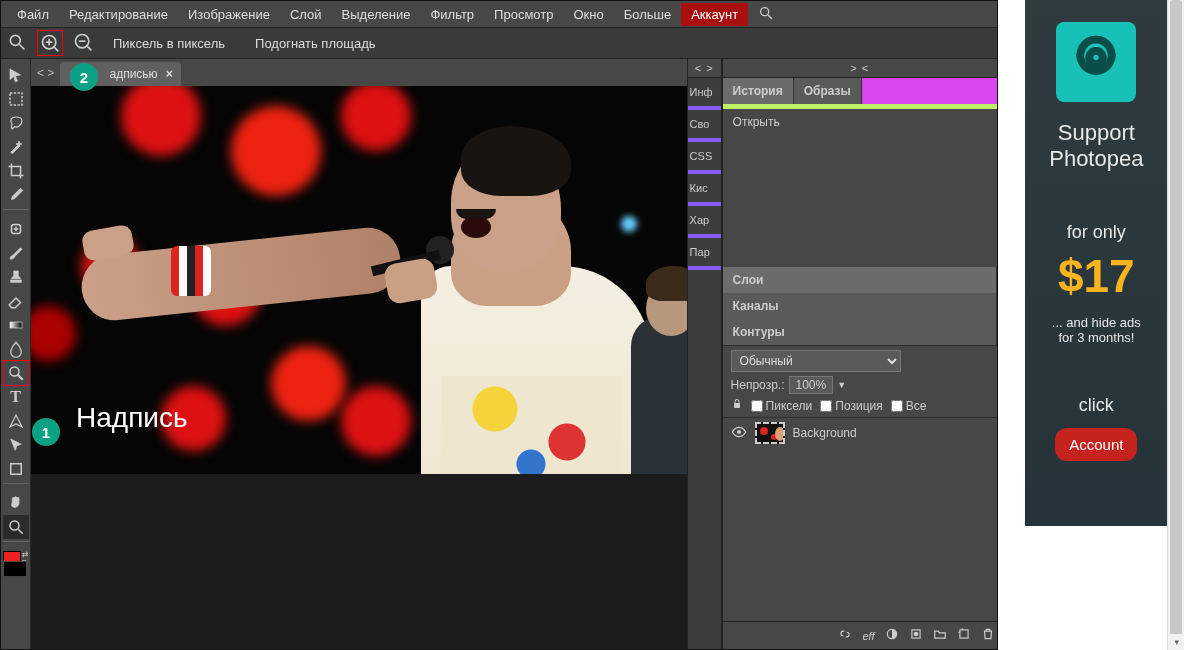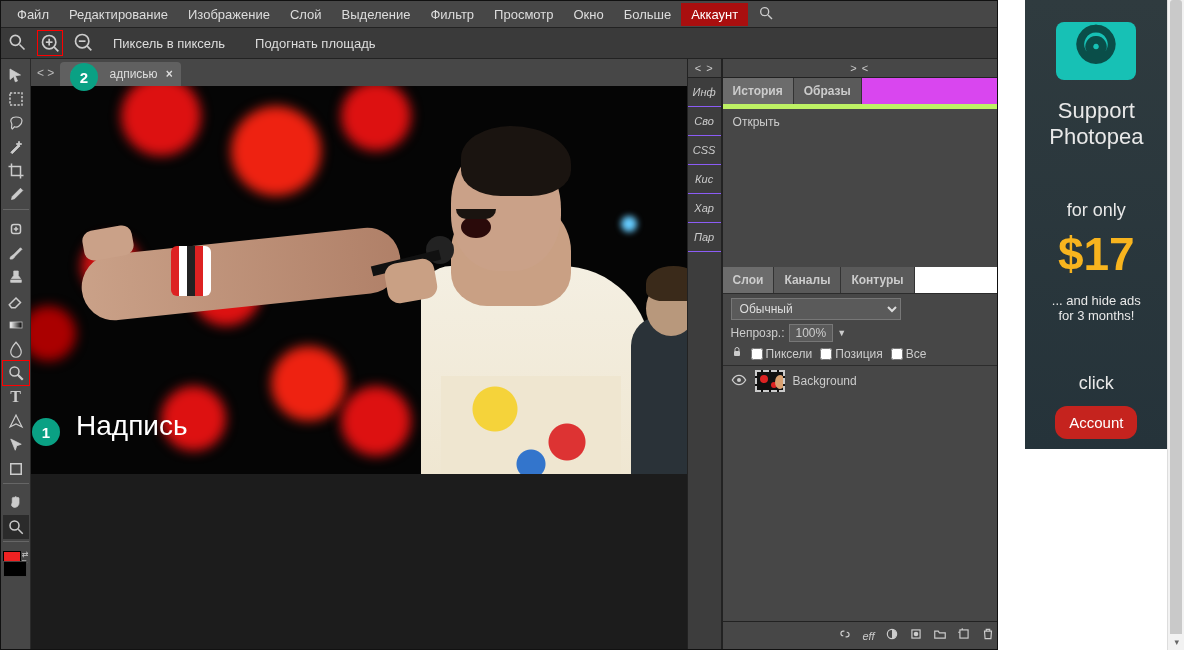--- a/index.html
+++ b/index.html
@@ -29,37 +29,37 @@
   .fgbg .bg { width:24px; height:16px; background:#000; position:absolute; top:10px; left:0; border:1px solid #444;}
   .fgbg .mini { position:absolute; right:0; top:0; font-size:8px; color:#ccc; line-height:8px;}
 
   .center-col { flex:1; display:flex; flex-direction:column; min-width:0; background:#333;}
   .tabbar { height:27px; background:#474747; display:flex; align-items:flex-end; padding-left:6px; font-size:12px;}
   .tabbar .tab-chevrons { color:#bbb; margin-right:6px; padding-bottom:6px;}
   .doc-tab { background:#606060; color:#ddd; padding:5px 8px 5px 10px; border-top-left-radius:4px; border-top-right-radius:4px; display:flex; align-items:center; gap:8px; font-size:12px;}
   .doc-tab .close { font-weight:bold; cursor:pointer;}
   .canvas-wrap { flex:1; background:#1c1c1c; position:relative; overflow:hidden;}
   .photo { position:absolute; left:0; top:0; width:660px; height:388px; background:#050505; overflow:hidden;}
-  .caption { position:absolute; left:45px; top:324px; color:#fff; font-size:28px; font-family:Arial, sans-serif;}
+  .caption { position:absolute; left:45px; top:316px; color:#fff; font-size:28px; font-family:Arial, sans-serif;}
   
   .bokeh { position:absolute; border-radius:50%; filter:blur(6px);}
   .person { position:absolute;}
 
   .vert-strip { width:35px; background:#3d3d3d; border-left:1px solid #222; border-right:1px solid #222; font-size:11px; color:#ccc;}
   .vert-strip .chev { text-align:center; padding:3px 0; background:#474747; border-bottom:1px solid #222; letter-spacing:1px;}
-  .vert-strip .vitem { padding:8px 2px; text-align:center; cursor:pointer; border-bottom:1px solid #8b5cf6;font-style:italic;}
+  .vert-strip .vitem { padding:8px 2px; text-align:left; cursor:pointer; border-bottom:4px solid #8b5cf6;}
 
   .panels { width:275px; background:#3d3d3d; display:flex; flex-direction:column; font-size:12px; color:#ccc; border-left:1px solid #222;}
   .panels .chev2 { text-align:center; padding:3px 0; background:#474747; border-bottom:1px solid #222; letter-spacing:1px; font-size:11px;}
   .panel-tabs { display:flex; background:#d946ef; border-bottom:5px solid #bef264;}
   .panel-tabs .ptab { padding:6px 10px; font-weight:bold; background:#5a5a5a; border-right:1px solid #333; cursor:pointer;}
   .panel-tabs .ptab.active { background:#6c6c6c;}
   .history-body { height:158px; padding:6px 10px; background:#474747;}
   .layers-block { display:flex; flex-direction:column; flex:1; min-height:0;}
-  .layers-tabs { display:flex; background:#ffffff;}
+  .layers-tabs { display:flex; background:#701a75;flex-direction:column;}
   .layers-tabs .ltab { padding:6px 10px; font-weight:bold; background:#5a5a5a; border-right:1px solid #333; cursor:pointer;}
   .layers-tabs .ltab.active { background:#6c6c6c;}
   .layers-controls { background:#474747; padding:4px 8px; display:flex; flex-direction:column; gap:4px; border-top:1px solid #2c2c2c; border-bottom:1px solid #2c2c2c;}
   .blendmode { display:flex;}
   .blendmode select { background:#5a5a5a; color:#ddd; border:1px solid #777; font-size:12px; padding:2px 4px; width:170px;}
   .opacity-row { display:flex; align-items:center; gap:4px;}
   .opacity-row .opbox { background:#5a5a5a; border:1px solid #777; padding:1px 6px;}
   .opacity-row .tri { font-size:9px;}
   .lock-row { display:flex; align-items:center; gap:8px;}
   .lock-row svg { width:12px; height:12px; fill:#ccc;}
@@ -67,21 +67,21 @@
   .lock-row input { width:12px; height:12px;}
   .layer-list { flex:1; background:#474747; overflow:auto;}
   .layer-row { display:flex; align-items:center; gap:8px; padding:4px 8px;}
   .layer-row .eye svg { width:16px; height:16px; fill:#ccc;}
   .thumb { width:30px; height:22px; background:#111; border:2px dashed #ccc; position:relative; overflow:hidden;}
   .thumb .tbokeh { position:absolute; border-radius:50%;}
   .layer-footer { height:28px; background:#474747; border-top:1px solid #222; display:flex; align-items:center; justify-content:flex-end; gap:10px; padding:0 2px;}
   .layer-footer svg { width:14px; height:14px; fill:#ccc;}
 
   
-  .ad { width:143px; height:449px; background:linear-gradient(#2f3b3f,#25333a); color:#e8e8e8; display:flex; flex-direction:column; align-items:center; padding:10px 0; font-family:Arial; margin-left:14px;}
+  .ad { width:143px; height:526px; background:linear-gradient(#2f3b3f,#25333a); color:#e8e8e8; display:flex; flex-direction:column; align-items:center; padding:10px 0; font-family:Arial; margin-left:14px;}
   .ad .logo { width:80px; height:80px; background:#17c1b5; border-radius:8px; display:flex; align-items:center; justify-content:center; font-size:56px; color:#0a4e49; font-weight:bold; margin:12px 0 18px;}
   .ad .big { font-size:22px; text-align:center;}
   .ad .mid { font-size:18px; margin-top:50px;}
   .ad .price { font-size:46px; color:#f8b41e; font-weight:bold; margin:6px 0 12px;}
   .ad .small { font-size:13px; text-align:center;}
   .ad .click { font-size:18px; margin-top:50px;}
   .ad .acct-btn { background:#c5231e; color:#fff; border:none; padding:8px 14px; font-size:15px; border-radius:12px; margin-top:12px; cursor:pointer;}
 
   
   .page-gutter { width:14px; background:#fff;}

